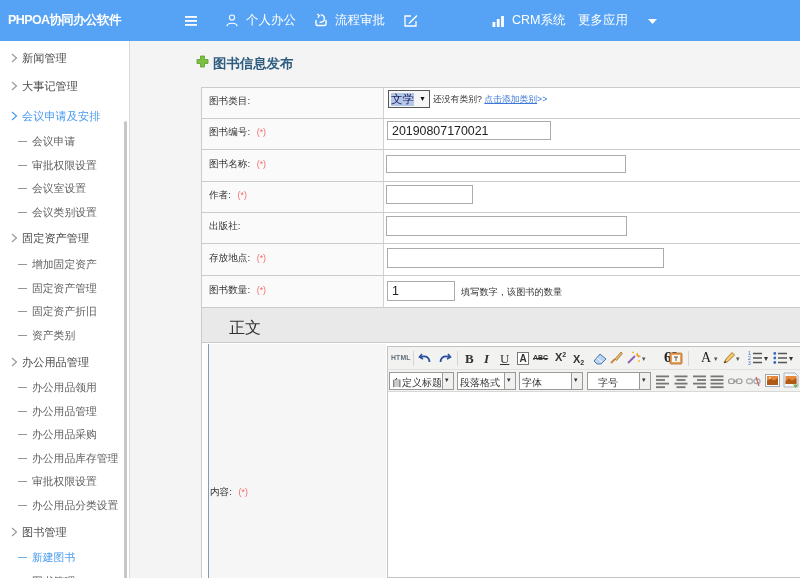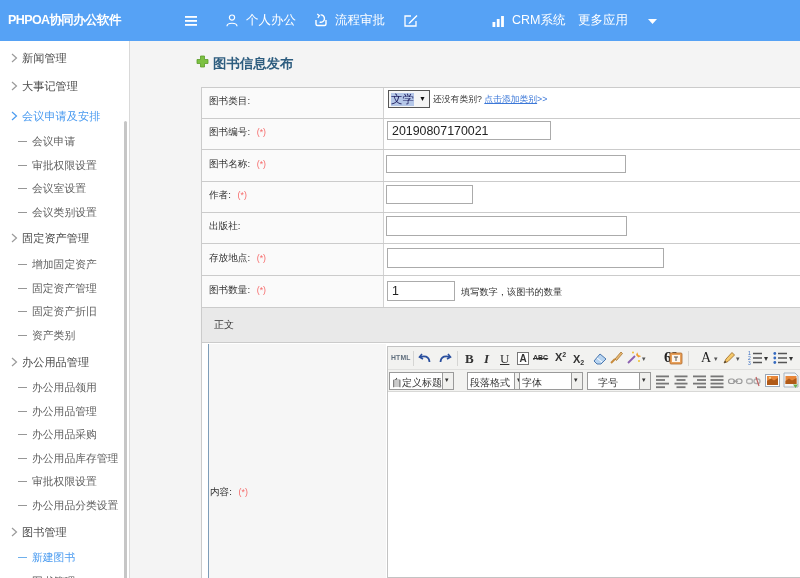--- a/index.html
+++ b/index.html
@@ -212,21 +212,21 @@
       <div class="lab">
         <span>存放地点: <span class="req">(*)</span></span>
       </div>
     </div>
 <div style="position:relative;height:32px;border-bottom:1px solid #cbcbcb;">
       <div class="lab">
         <span>图书数量: <span class="req">(*)</span></span>
       </div>
     </div>
 <div style="position:relative;height:35px;border-bottom:1px solid #cbcbcb;background:#e9e9e9;">
-      <div style="position:absolute;left:12px;top:10px;font-size:10px;color:#333;">正文</div>
+      <div style="position:absolute;left:27px;top:10px;font-size:16px;color:#333;">正文</div>
     </div>
 <div style="position:relative;height:236px;background:#fff;">
   <div style="position:absolute;left:6px;top:1px;bottom:0;width:178px;background:#f6f6f6;border-left:1px solid #7e9db8;"></div>
   <div style="position:absolute;left:8px;top:143px;font-size:9.6px;color:#333;">内容: <span class="req">(*)</span></div>
 </div>
 </div>
 
 <div style="position:absolute;left:388px;top:90px;width:42px;height:18px;border:1px solid #565656;background:#f5f5f5;">
   <span style="position:absolute;left:2px;top:2px;font-size:11.5px;line-height:13px;color:#1c1c5e;background:#b5c7e8;">文学</span>
   <span style="position:absolute;right:3px;top:4px;font-size:7px;color:#111;">▼</span>
@@ -304,21 +304,21 @@
       </svg>
       <span style="position:absolute;left:401px;top:7px;font-size:8px;color:#333;">▾</span>
     </div>
   <div id="tb2" style="position:absolute;left:0;top:23px;width:468px;height:22px;background:#f2f2f0;border-bottom:1px solid #d8d8d6;">
       <span style="position:absolute;left:1px;top:2px;width:65px;height:18px;background:#fff;border:1px solid #9a9a9a;">
         <span style="position:absolute;left:2px;top:3px;font-size:10px;color:#333;white-space:nowrap;">自定义标题</span>
         <span style="position:absolute;right:0;top:0;width:11px;height:16px;border-left:1px solid #9a9a9a;background:#f0f0ee;">
           <span style="position:absolute;left:2px;top:3px;font-size:7px;color:#333;">▾</span>
         </span>
       </span>
-      <span style="position:absolute;left:79px;top:2px;width:59px;height:18px;background:#fff;border:1px solid #9a9a9a;">
+      <span style="position:absolute;left:69px;top:2px;width:59px;height:18px;background:#fff;border:1px solid #9a9a9a;">
         <span style="position:absolute;left:2px;top:3px;font-size:10px;color:#333;white-space:nowrap;">段落格式</span>
         <span style="position:absolute;right:0;top:0;width:11px;height:16px;border-left:1px solid #9a9a9a;background:#f0f0ee;">
           <span style="position:absolute;left:2px;top:3px;font-size:7px;color:#333;">▾</span>
         </span>
       </span>
       <span style="position:absolute;left:131px;top:2px;width:64px;height:18px;background:#fff;border:1px solid #9a9a9a;">
         <span style="position:absolute;left:2px;top:3px;font-size:10px;color:#333;white-space:nowrap;">字体</span>
         <span style="position:absolute;right:0;top:0;width:11px;height:16px;border-left:1px solid #9a9a9a;background:#f0f0ee;">
           <span style="position:absolute;left:2px;top:3px;font-size:7px;color:#333;">▾</span>
         </span>

